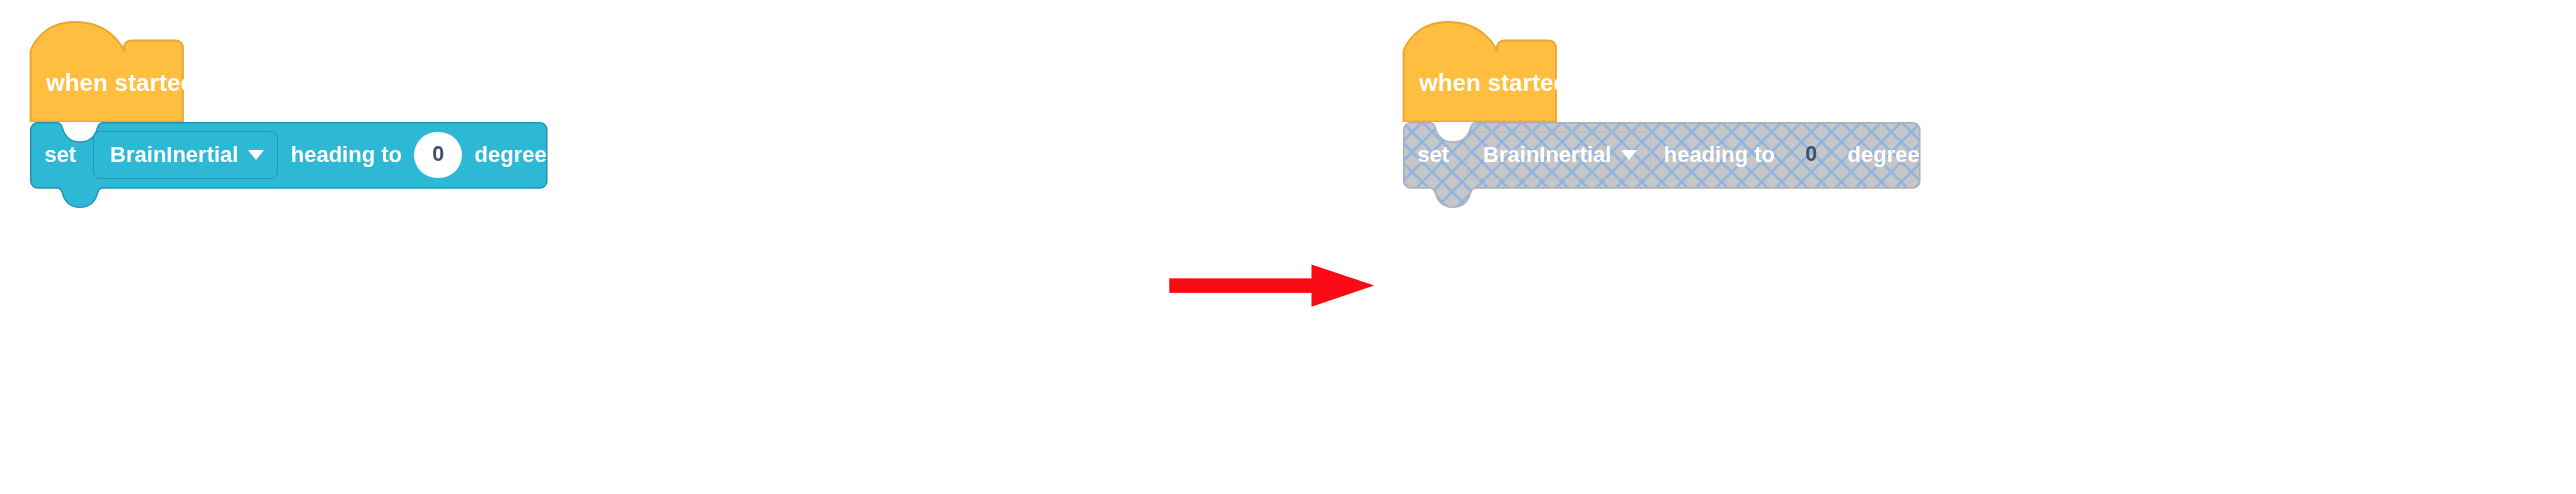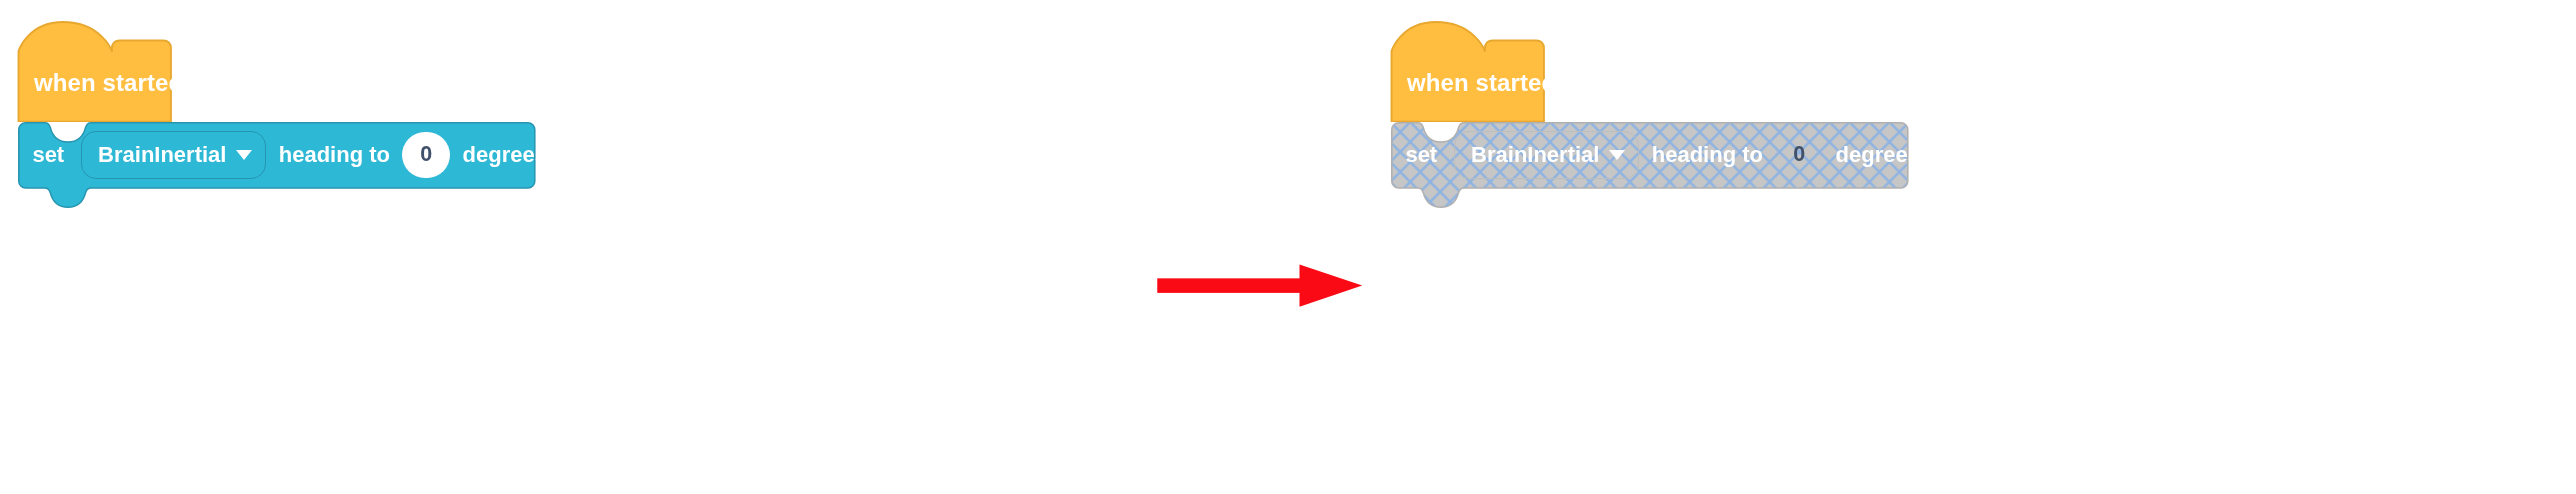--- a/index.html
+++ b/index.html
@@ -4,21 +4,21 @@
 <style>
   html,body{margin:0;padding:0;}
   body{
     width:2576px;height:495px;
     background:#ffffff;
     font-family:"Liberation Sans","DejaVu Sans",sans-serif;
     overflow:hidden;
     position:relative;
   }
 
-  .canvas{position:absolute;left:0;top:0;width:2219px;height:495px;}
+  .canvas{position:absolute;left:12px;top:0;width:2219px;height:495px;}
 
   
   .stack{position:absolute;}
   #stack-enabled{left:17px;top:14px;}
   #stack-disabled{left:1390px;top:14px;}
 
   
   .hat-wrap{position:relative;width:157px;height:108px;}
   .hat-svg{position:absolute;left:0;top:0;}
   .hat-label{
@@ -59,21 +59,21 @@
   }
 
   
   .dropdown{
     display:inline-flex;
     align-items:center;
     gap:10px;
     height:48px;
     padding:0 13px 0 16px;
     margin:0 12.3px;
-    border-radius:15px;
+    border-radius:7px;
     box-sizing:border-box;
   }
   .dropdown.enabled{
     background:#2DB8D5;
     border:1.2px solid #2795B0;
   }
   .dropdown.disabled{
     background:transparent;
     border:1.2px solid #BDBDBD;
   }

